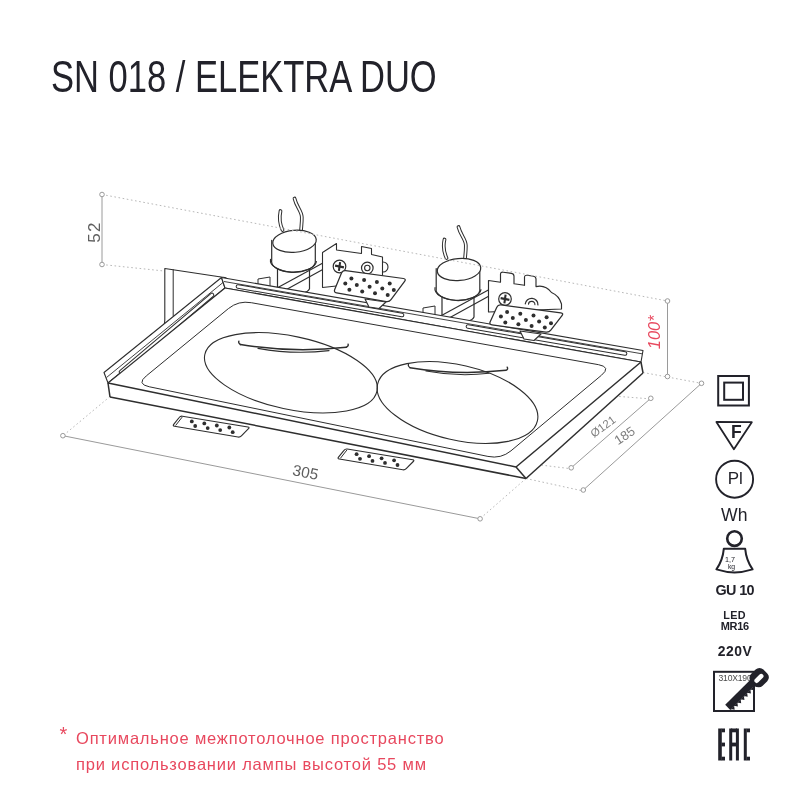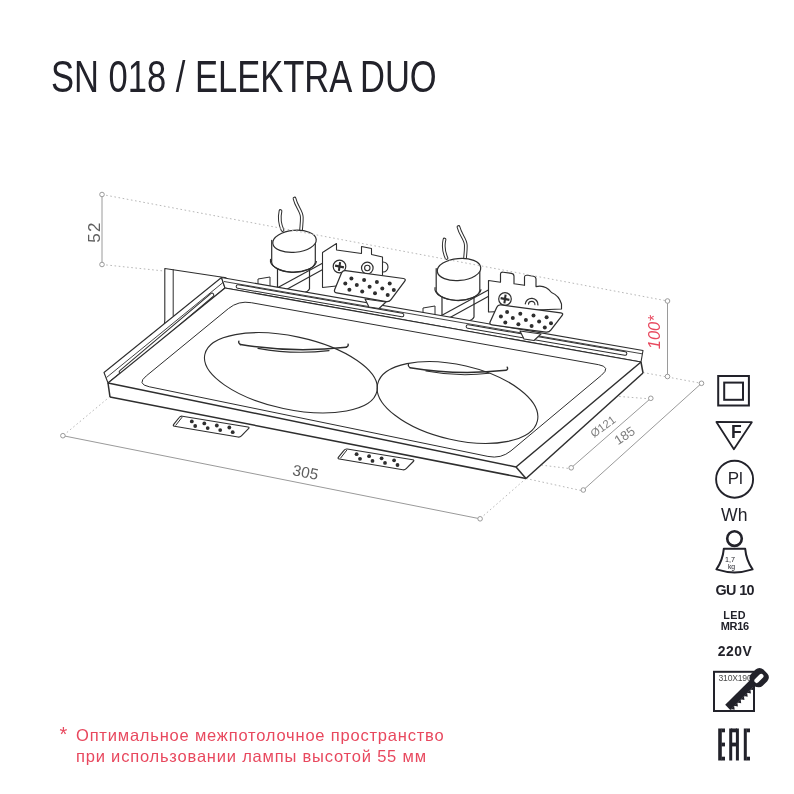--- a/index.html
+++ b/index.html
@@ -1,19 +1,19 @@
 <!DOCTYPE html>
 <html><head><meta charset="utf-8">
 <style>
   html,body{margin:0;padding:0;background:#ffffff;width:794px;height:794px;overflow:hidden}
   .title{position:absolute;left:51.2px;top:55.6px;font-family:"Liberation Sans",sans-serif;
          font-size:43.6px;font-weight:400;color:#22222a;white-space:nowrap;line-height:1;
          transform:scaleX(0.792);transform-origin:0 0}
   .foot{position:absolute;left:76px;top:725px;font-family:"Liberation Sans",sans-serif;
-        font-size:16.5px;color:#e8485e;letter-spacing:0.8px;line-height:21px}
+        font-size:16.5px;color:#e8485e;letter-spacing:0.8px;line-height:26px}
   .ast{position:absolute;left:59.5px;top:722.5px;font-family:"Liberation Sans",sans-serif;
        font-size:20px;color:#e8485e}
 </style></head>
 <body>
 <div class="title">SN 018 / ELEKTRA DUO</div>
 <svg width="794" height="794" style="position:absolute;left:0;top:0">
 <line x1="102.0" y1="264.5" x2="226.0" y2="277.5" stroke="#b8b8b8" stroke-width="1.0" stroke-linecap="butt" stroke-dasharray="1.6,2.6"></line>
 <line x1="643.0" y1="372.5" x2="701.5" y2="383.3" stroke="#b8b8b8" stroke-width="1.0" stroke-linecap="butt" stroke-dasharray="1.6,2.6"></line>
 <line x1="110.0" y1="396.5" x2="61.5" y2="437.0" stroke="#b8b8b8" stroke-width="1.0" stroke-linecap="butt" stroke-dasharray="1.6,2.6"></line>
 <line x1="526.0" y1="478.5" x2="478.0" y2="520.5" stroke="#b8b8b8" stroke-width="1.0" stroke-linecap="butt" stroke-dasharray="1.6,2.6"></line>

